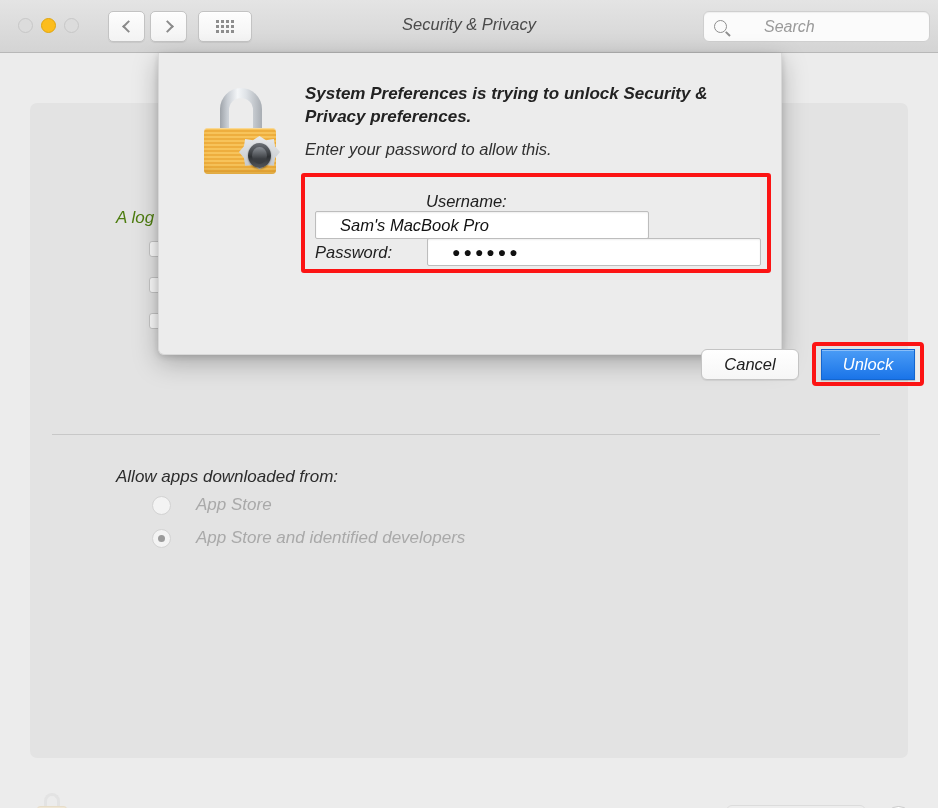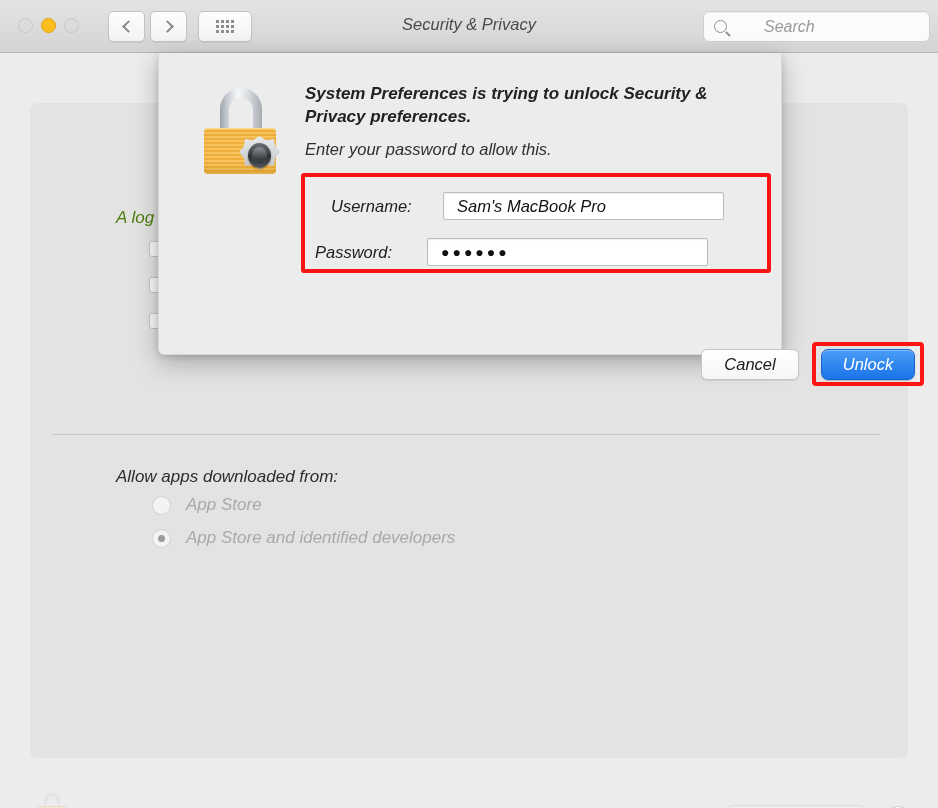--- a/index.html
+++ b/index.html
@@ -204,21 +204,21 @@
   .radio.checked::after {
     content: "";
     position: absolute;
     left: 50%; top: 50%;
     width: 7px; height: 7px;
     margin: -3.5px 0 0 -3.5px;
     border-radius: 50%;
     background: #9b9b9b;
   }
   .radio-label {
-    margin-left: 15px;
+    margin-left: 25px;
     font-size: 17px;
     color: #a9a9a9;
     white-space: nowrap;
   }
 
   
   .bottom-lock {
     position: absolute;
     left: 36px; top: 740px;
     width: 32px; height: 36px;
@@ -371,38 +371,38 @@
     left: 142px; top: 120px;
     width: 470px; height: 100px;
     border: 4px solid #fc1414;
     border-radius: 3px;
   }
   .field-row {
     position: absolute;
     display: flex;
     align-items: center;
   }
-  .field-row.user { left: 172px; top: 139px; }
+  .field-row.user { left: 156px; top: 139px; flex-direction: column; }
   .field-row.pass { left: 156px; top: 185px; }
 
   .field-label {
     width: 112px;
     text-align: left;
     font-size: 16.5px;
     color: #202020;
   }
   .field-input {
-    width: 281px; height: 28px;
+    width: 334px; height: 28px;
     background: #ffffff;
     border: 1px solid #bdbdbd;
     border-radius: 2px;
     box-shadow: inset 0 1px 2px rgba(0,0,0,0.07);
     display: flex;
     align-items: center;
-    padding-left: 13px;
+    padding-left: 24px;
     font-size: 16.5px;
     color: #121212;
   }
   .dots {
     letter-spacing: 3px;
     font-size: 14px;
     color: #111;
   }
 
   
@@ -426,21 +426,21 @@
     width: 112px; height: 44px;
     border: 4px solid #fc1414;
     border-radius: 4px;
   }
   .btn-unlock {
     position: absolute;
     left: 662px; top: 296px;
     width: 94px; height: 31px;
     background: linear-gradient(to bottom, #4a9cf6 0%, #1a74e8 100%);
     border: 1px solid #1466cf;
-    border-radius: 7px;
+    border-radius: 0;
     box-shadow: 0 1px 1px rgba(0,0,0,0.18), inset 0 1px 0 rgba(255,255,255,0.35);
     display: flex;
     align-items: center;
     justify-content: center;
     font-size: 16.5px;
     color: #ffffff;
   }
 </style>
 </head>
 <body>

